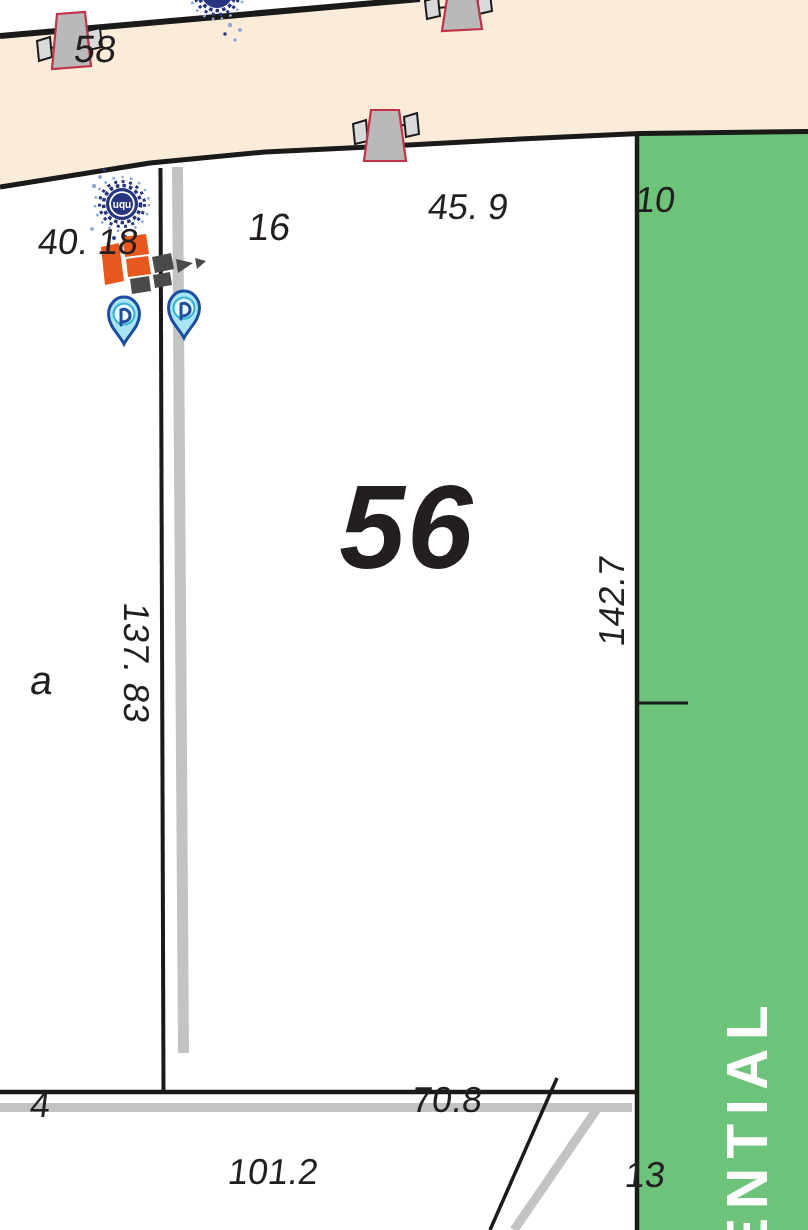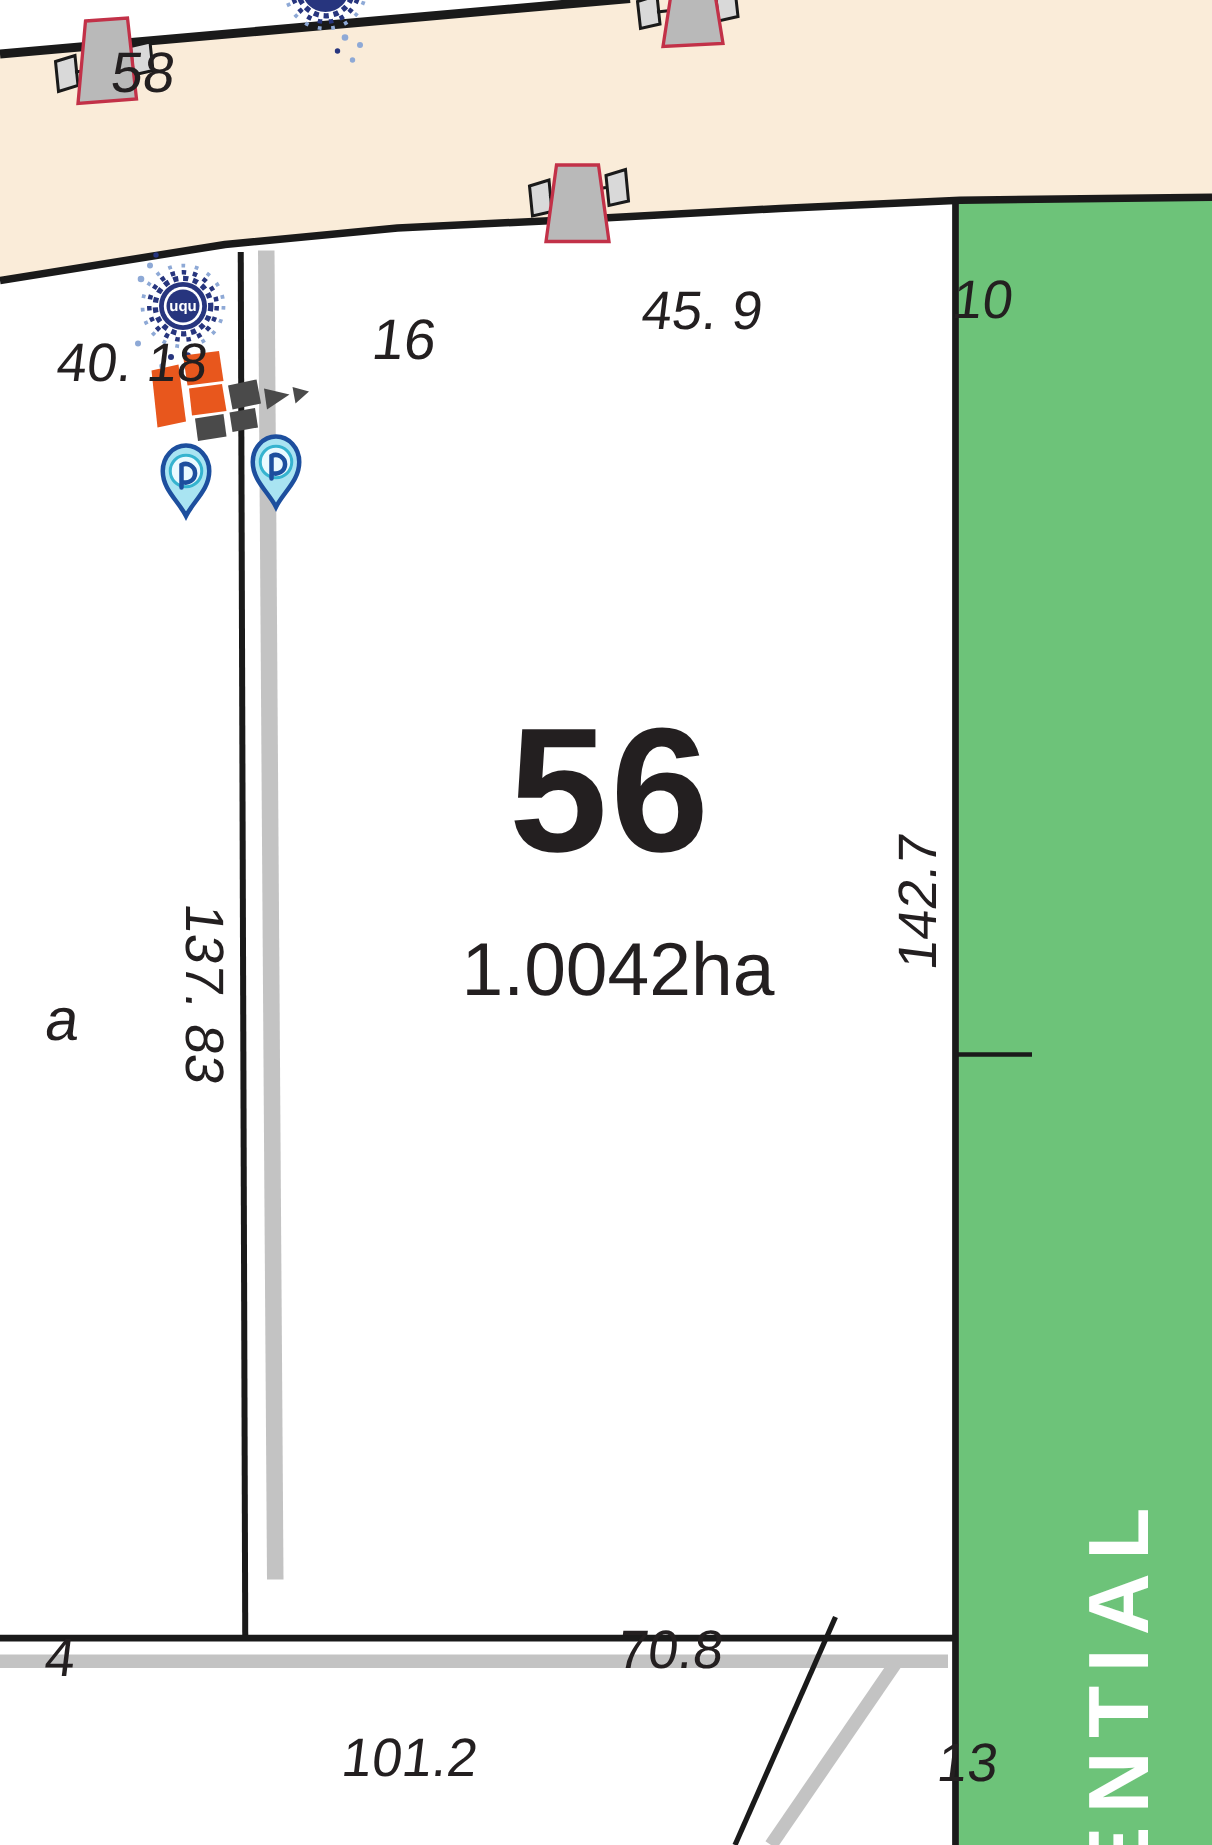--- a/index.html
+++ b/index.html
@@ -137,23 +137,22 @@
   </div>
 
   <div class="lbl" style="left:386px; top:153px; font-size:36px;">
     <span class="lean">45. 9</span>
   </div>
 
   <div class="lbl" style="left:593px; top:146px; font-size:36px;">
     <span class="lean">10</span>
   </div>
 
-  <div class="lbl lot-num ctr" style="left:407px; top:527px; font-size:118px;">56</div>
+  <div class="lbl lot-num ctr" style="left:407px; top:527px; font-size:118px;font-style:italic;">56</div>
 
-  <div class="lbl ctr" style="left:412px; top:646px; font-size:50px;">1.0042ha</div>
 
   <div class="lbl rot-cw" style="left:136px; top:663px; font-size:36px;">137. 83</div>
 
   <div class="lbl rot-ccw" style="left:612px; top:601px; font-size:36px;">142.7</div>
 
   <div class="lbl" style="left:370px; top:1046px; font-size:36px;">
     <span class="lean">70.8</span>
   </div>
 
   <div class="lbl" style="left:186px; top:1118px; font-size:36px;">

